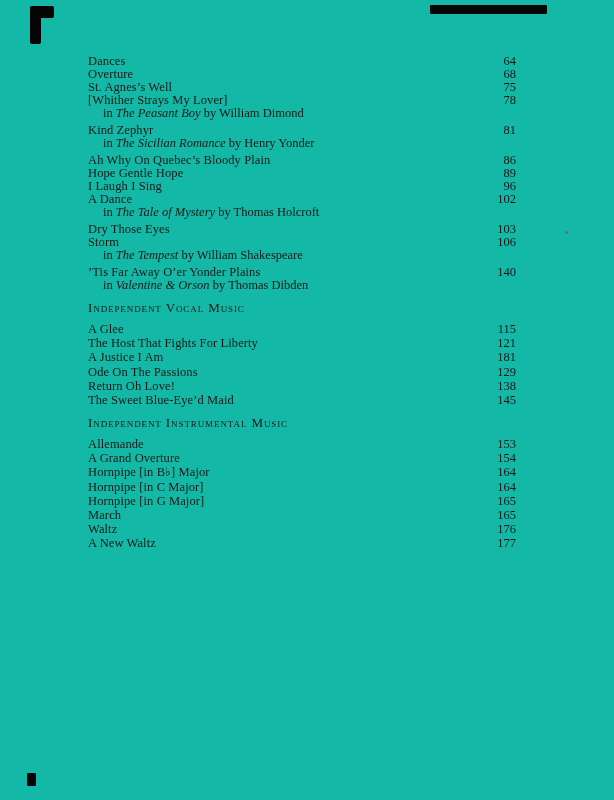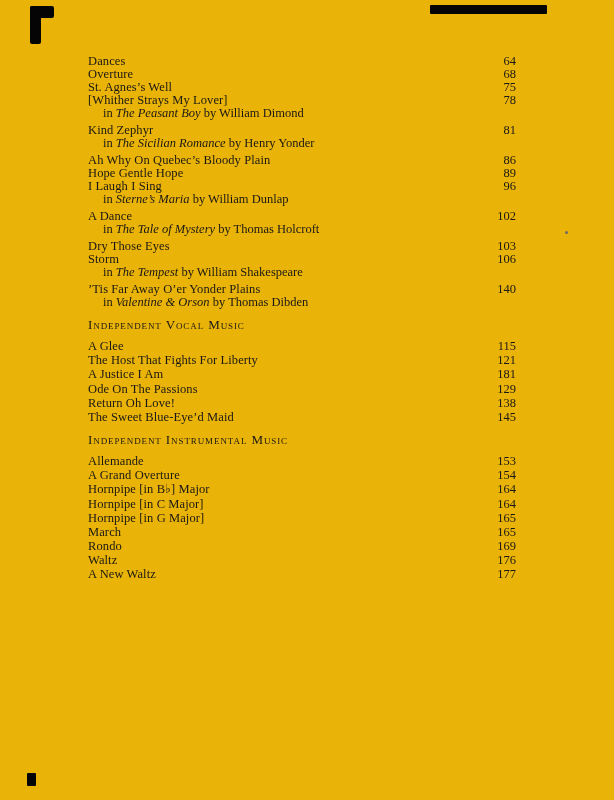--- a/index.html
+++ b/index.html
@@ -4,21 +4,21 @@
 <style>
   * { margin:0; padding:0; box-sizing:border-box; }
   html, body { width:614px; height:800px; }
   body {
     background:#f9f8f4;
     font-family:"Liberation Serif", "DejaVu Serif", serif;
     color:#1a1816;
     position:relative;
     overflow:hidden;
   }
-  .page { position:absolute; inset:0; background:#eab308;text-decoration:underline; }
+  .page { position:absolute; inset:0; background:#14b8a6;text-decoration:underline; }
   .toc {
     position:absolute;
     left:88px;
     top:55px;
     width:428px;
     font-size:12.5px;
   }
   .entry-row {
     display:flex;
     justify-content:space-between;
@@ -87,21 +87,20 @@
           <span class="entry-page">86</span>
         </div>
         <div class="entry-row">
           <span class="entry-title">Hope Gentle Hope</span>
           <span class="entry-page">89</span>
         </div>
         <div class="entry-row">
           <span class="entry-title">I Laugh I Sing</span>
           <span class="entry-page">96</span>
         </div>
-        <div class="entry-sub"><span>in </span><em>Sterne’s Maria</em><span> by William Dunlap</span></div>
         <div class="entry-row">
           <span class="entry-title">A Dance</span>
           <span class="entry-page">102</span>
         </div>
         <div class="entry-sub"><span>in </span><em>The Tale of Mystery</em><span> by Thomas Holcroft</span></div>
         <div class="entry-row">
           <span class="entry-title">Dry Those Eyes</span>
           <span class="entry-page">103</span>
         </div>
         <div class="entry-row">
@@ -162,24 +161,20 @@
         </div>
         <div class="entry-row">
           <span class="entry-title">Hornpipe [in G Major]</span>
           <span class="entry-page">165</span>
         </div>
         <div class="entry-row">
           <span class="entry-title">March</span>
           <span class="entry-page">165</span>
         </div>
         <div class="entry-row">
-          <span class="entry-title">Rondo</span>
-          <span class="entry-page">169</span>
-        </div>
-        <div class="entry-row">
           <span class="entry-title">Waltz</span>
           <span class="entry-page">176</span>
         </div>
         <div class="entry-row">
           <span class="entry-title">A New Waltz</span>
           <span class="entry-page">177</span>
         </div>
       </section>
     </div>
 

